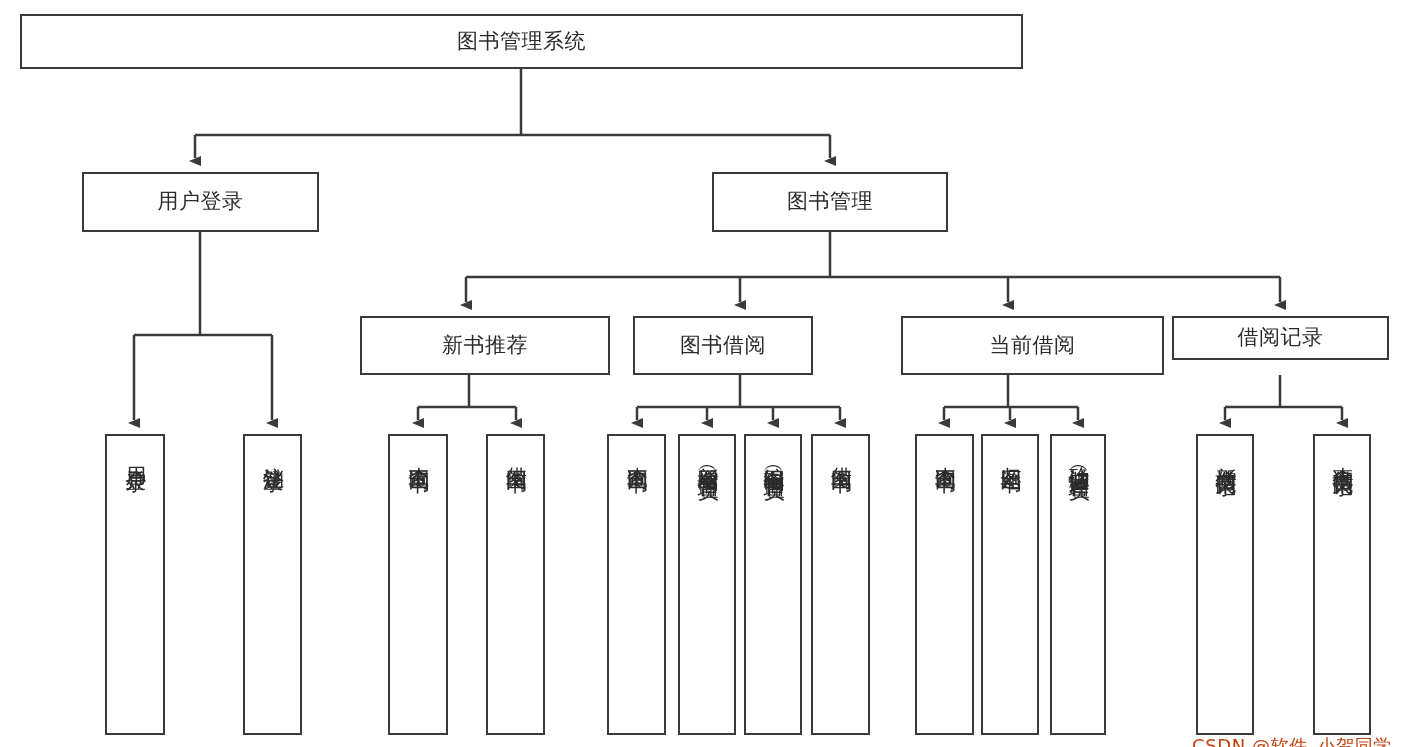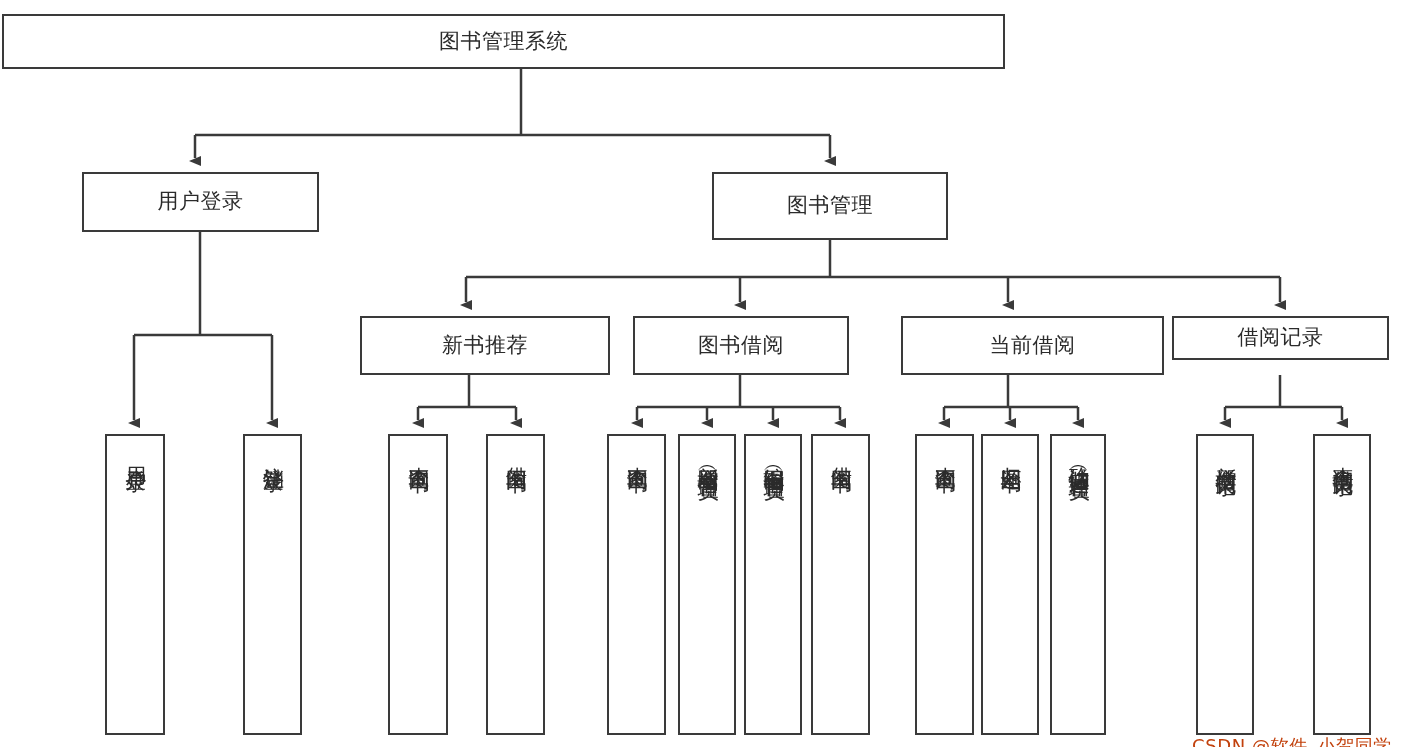--- a/index.html
+++ b/index.html
@@ -112,35 +112,35 @@
       <path d="M1010,407 L1010,420" marker-end="url(#arrow)"></path>
       <path d="M1078,407 L1078,420" marker-end="url(#arrow)"></path>
 
       <path d="M1280,375 L1280,407"></path>
       <path d="M1225,407 L1342,407"></path>
       <path d="M1225,407 L1225,420" marker-end="url(#arrow)"></path>
       <path d="M1342,407 L1342,420" marker-end="url(#arrow)"></path>
     </g>
   </svg>
 
-  <div class="node" id="node-root" style="left: 2px; top: 14px; width: 1003px; height: 55px;">
+  <div class="node" id="node-root" style="left: 20px; top: 14px; width: 1003px; height: 55px;">
     <span class="label">图书管理系统</span>
   </div>
 
   <div class="node" id="node-l2-0" style="left: 82px; top: 172px; width: 237px; height: 60px;">
     <span class="label">用户登录</span>
   </div>
-  <div class="node" id="node-l2-1" style="left: 712px; top: 172px; width: 236px; height: 68px; text-align: right;">
+  <div class="node" id="node-l2-1" style="left: 712px; top: 172px; width: 236px; height: 60px; text-align: right;">
     <span class="label">图书管理</span>
   </div>
 
   <div class="node" id="node-l3-0" style="left: 360px; top: 316px; width: 250px; height: 59px;">
     <span class="label">新书推荐</span>
   </div>
-  <div class="node" id="node-l3-1" style="left: 633px; top: 316px; width: 216px; height: 59px;">
+  <div class="node" id="node-l3-1" style="left: 633px; top: 316px; width: 180px; height: 59px;">
     <span class="label">图书借阅</span>
   </div>
   <div class="node" id="node-l3-2" style="left: 901px; top: 316px; width: 263px; height: 59px;">
     <span class="label">当前借阅</span>
   </div>
   <div class="node" id="node-l3-3" style="left: 1172px; top: 316px; width: 217px; height: 44px;">
     <span class="label">借阅记录</span>
   </div>
 
   <div class="node vertical" id="node-leaf-0" style="left: 105px; top: 434px; width: 60px; height: 301px;">

